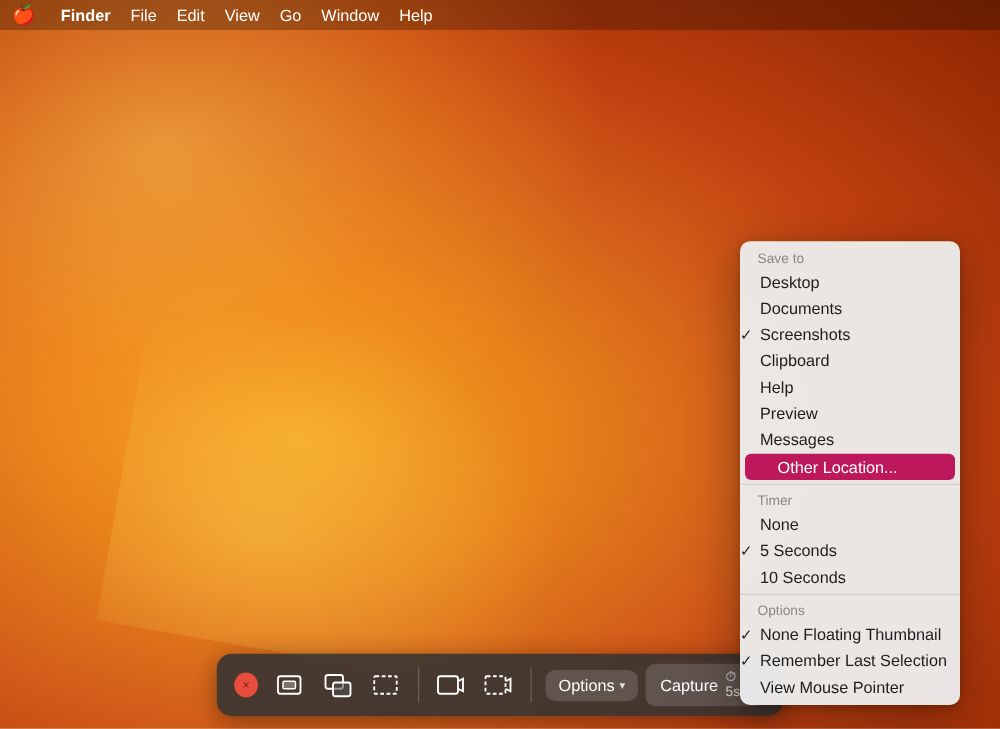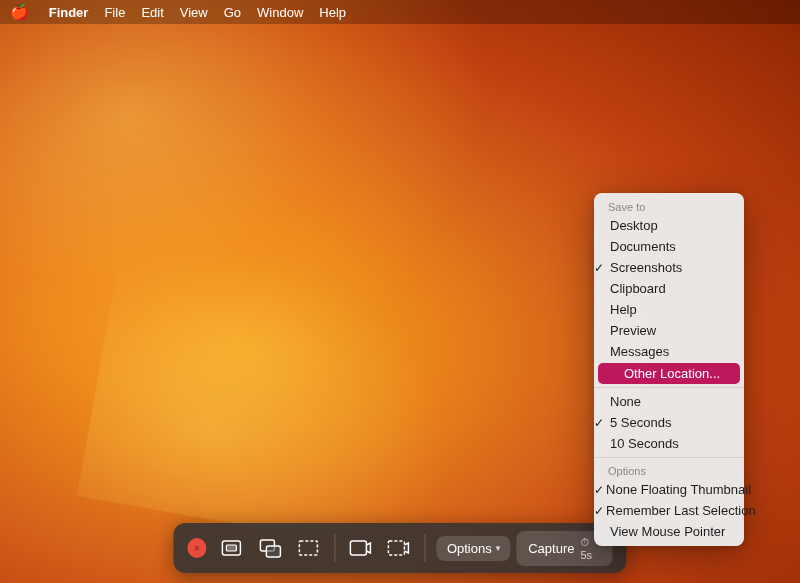--- a/index.html
+++ b/index.html
@@ -78,22 +78,22 @@
     }
 
     .menu-item-bold {
       font-weight: 600;
     }
 
     
     #dropdown-menu {
       position: absolute;
       top: 193px;
-      right: 56px;
-      width: 150px;
+      right: 32px;
+      width: 176px;
       background: rgba(235, 235, 235, 0.97);
       backdrop-filter: blur(20px);
       border-radius: 8px;
       box-shadow: 0 10px 40px rgba(0,0,0,0.35), 0 2px 8px rgba(0,0,0,0.2);
       z-index: 200;
       padding: 4px 0;
       font-size: 13px;
       color: #1d1d1d;
     }
 
@@ -286,20 +286,21 @@
       <span class="check-space"></span>
       <span>Messages</span>
     </div>
     <div class="dropdown-item highlighted">
       <span class="check-space"></span>
       <span>Other Location...</span>
     </div>
 
     <div class="menu-separator"></div>
 
+    <div class="menu-section-label">Timer</div>
 
     <div class="dropdown-item">
       <span class="check-space"></span>
       <span>None</span>
     </div>
     <div class="dropdown-item">
       <span class="checkmark">✓</span>
       <span>5 Seconds</span>
     </div>
     <div class="dropdown-item">

